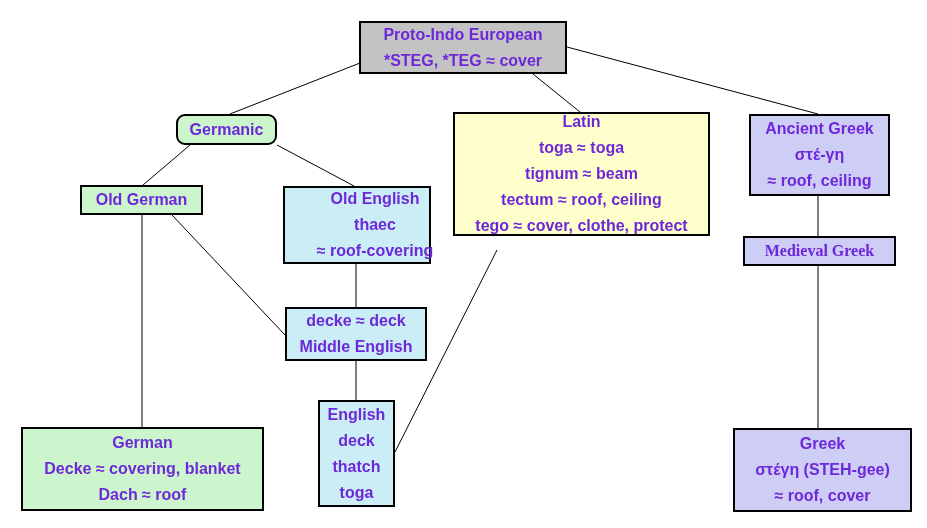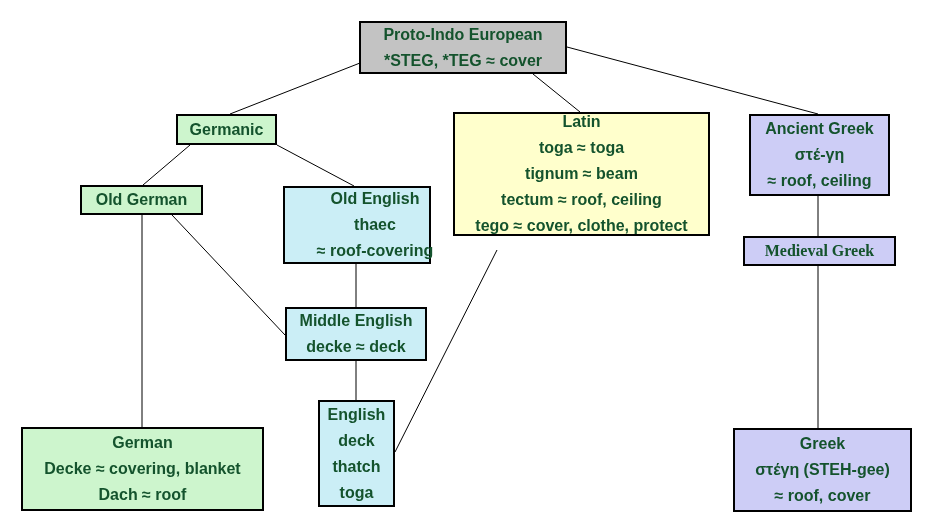--- a/index.html
+++ b/index.html
@@ -31,21 +31,21 @@
     box-sizing: border-box;
     border: 2px solid #000000;
     display: flex;
     flex-direction: column;
     justify-content: center;
     align-items: center;
     text-align: center;
     font-weight: bold;
     font-size: 16px;
     line-height: 26px;
-    color: #14532d;
+    color: #6d28d9;
     white-space: nowrap;
   }
 </style>
 </head>
 <body>
 
 <div id="canvas">
 
   <svg id="edges" width="927" height="528" viewBox="0 0 927 528">
     <line x1="360" y1="63" x2="230" y2="114"></line>
@@ -60,21 +60,21 @@
     <line x1="497" y1="250" x2="395" y2="452"></line>
     <line x1="818" y1="196" x2="818" y2="236"></line>
     <line x1="818" y1="266" x2="818" y2="428"></line>
   </svg>
 
   <div class="node" style="left: 359px; top: 21px; width: 208px; height: 53px; background-color: rgb(195, 195, 195);">
     <div>Proto-Indo European</div>
     <div>*STEG, *TEG ≈ cover</div>
   </div>
 
-  <div class="node" style="left: 176px; top: 114px; width: 101px; height: 31px; background-color: rgb(205, 245, 205);">
+  <div class="node" style="left: 176px; top: 114px; width: 101px; height: 31px; background-color: rgb(205, 245, 205); border-radius: 9px;">
     <div>Germanic</div>
   </div>
 
   <div class="node" style="left: 80px; top: 185px; width: 123px; height: 30px; background-color: rgb(205, 245, 205);">
     <div>Old German</div>
   </div>
 
   <div class="node" style="left: 283px; top: 186px; width: 148px; height: 78px; background-color: rgb(203, 238, 246); padding-left: 36px;">
     <div>Old English</div>
     <div>thaec</div>
@@ -93,22 +93,22 @@
     <div>Ancient Greek</div>
     <div>στέ-γη</div>
     <div>≈ roof, ceiling</div>
   </div>
 
   <div class="node" style="left: 743px; top: 236px; width: 153px; height: 30px; background-color: rgb(205, 205, 246); font-family: Liberation Serif, serif;">
     <div>Medieval Greek</div>
   </div>
 
   <div class="node" style="left: 285px; top: 307px; width: 142px; height: 54px; background-color: rgb(203, 238, 246);">
+    <div>decke ≈ deck</div>
     <div>Middle English</div>
-    <div>decke ≈ deck</div>
   </div>
 
   <div class="node" style="left: 318px; top: 400px; width: 77px; height: 107px; background-color: rgb(203, 238, 246); text-align: right;">
     <div>English</div>
     <div>deck</div>
     <div>thatch</div>
     <div>toga</div>
   </div>
 
   <div class="node" style="left: 21px; top: 427px; width: 243px; height: 84px; background-color: rgb(205, 245, 205); text-align: right;">

